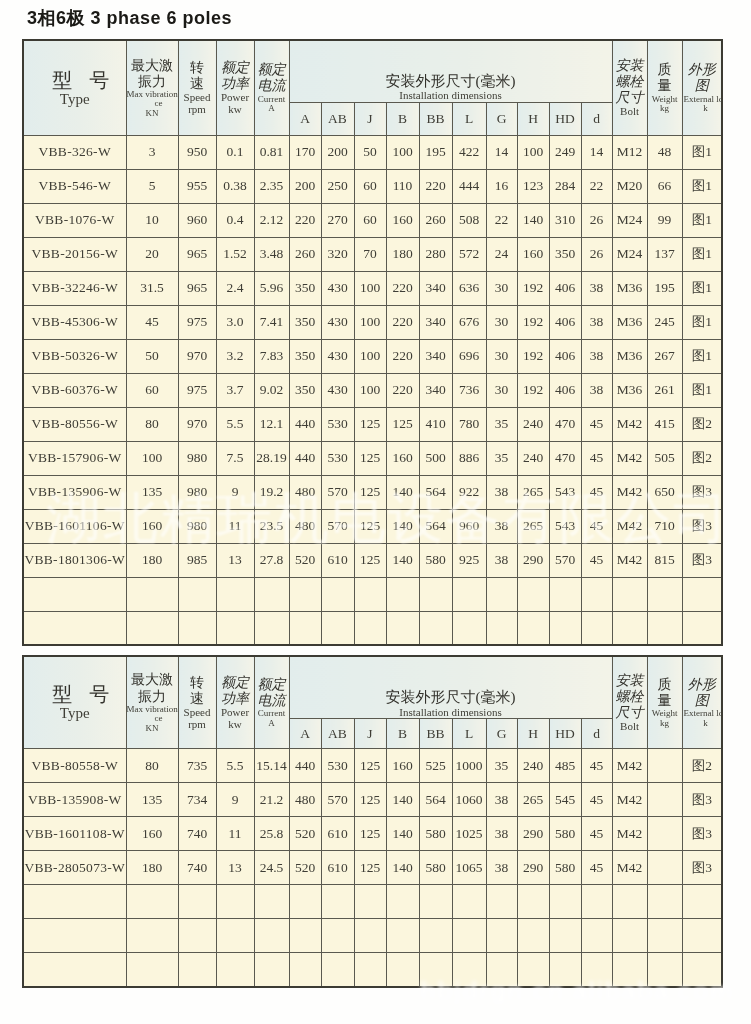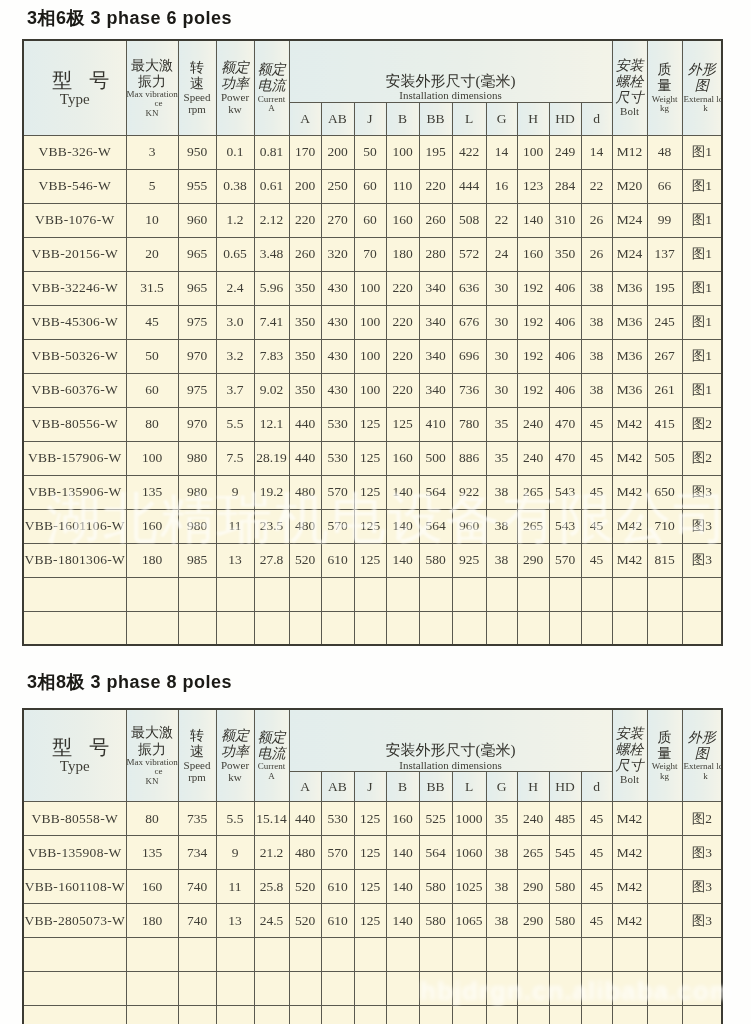--- a/index.html
+++ b/index.html
@@ -192,60 +192,60 @@
           <td>14</td>
           <td>M12</td>
           <td>48</td>
           <td class="fig">图1</td>
         </tr>
         <tr>
           <td class="model">VBB-546-W</td>
           <td>5</td>
           <td>955</td>
           <td>0.38</td>
-          <td>0.61</td>
+          <td>2.35</td>
           <td>200</td>
           <td>250</td>
           <td>60</td>
           <td>110</td>
           <td>220</td>
           <td>444</td>
           <td>16</td>
           <td>123</td>
           <td>284</td>
           <td>22</td>
           <td>M20</td>
           <td>66</td>
           <td class="fig">图1</td>
         </tr>
         <tr>
           <td class="model">VBB-1076-W</td>
           <td>10</td>
           <td>960</td>
-          <td>1.2</td>
+          <td>0.4</td>
           <td>2.12</td>
           <td>220</td>
           <td>270</td>
           <td>60</td>
           <td>160</td>
           <td>260</td>
           <td>508</td>
           <td>22</td>
           <td>140</td>
           <td>310</td>
           <td>26</td>
           <td>M24</td>
           <td>99</td>
           <td class="fig">图1</td>
         </tr>
         <tr>
           <td class="model">VBB-20156-W</td>
           <td>20</td>
           <td>965</td>
-          <td>0.65</td>
+          <td>1.52</td>
           <td>3.48</td>
           <td>260</td>
           <td>320</td>
           <td>70</td>
           <td>180</td>
           <td>280</td>
           <td>572</td>
           <td>24</td>
           <td>160</td>
           <td>350</td>
@@ -470,24 +470,20 @@
           <td>&nbsp;</td>
           <td>&nbsp;</td>
           <td>&nbsp;</td>
           <td>&nbsp;</td>
           <td>&nbsp;</td>
           <td>&nbsp;</td>
         </tr>
       </tbody>
   </table>
 
-  <div class="section-title title2">
-    <span>3相8极</span>
-    <span>3 phase 8 poles</span>
-  </div>
 
   <table class="spec">
     <colgroup>
       <col style="width:103px">
         <col style="width:52px">
         <col style="width:38px">
         <col style="width:38px">
         <col style="width:35px">
       <col style="width:32px">
         <col style="width:33px">

